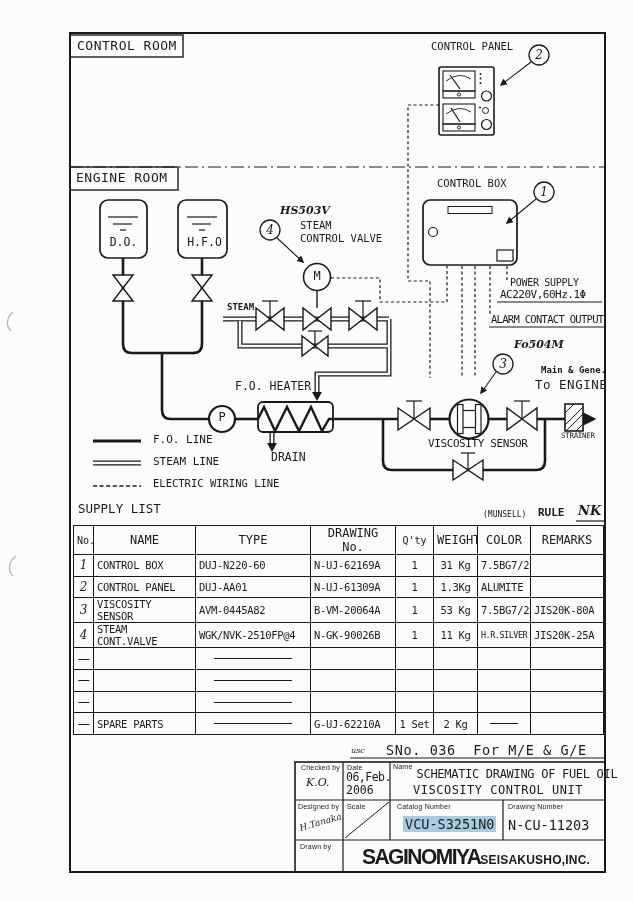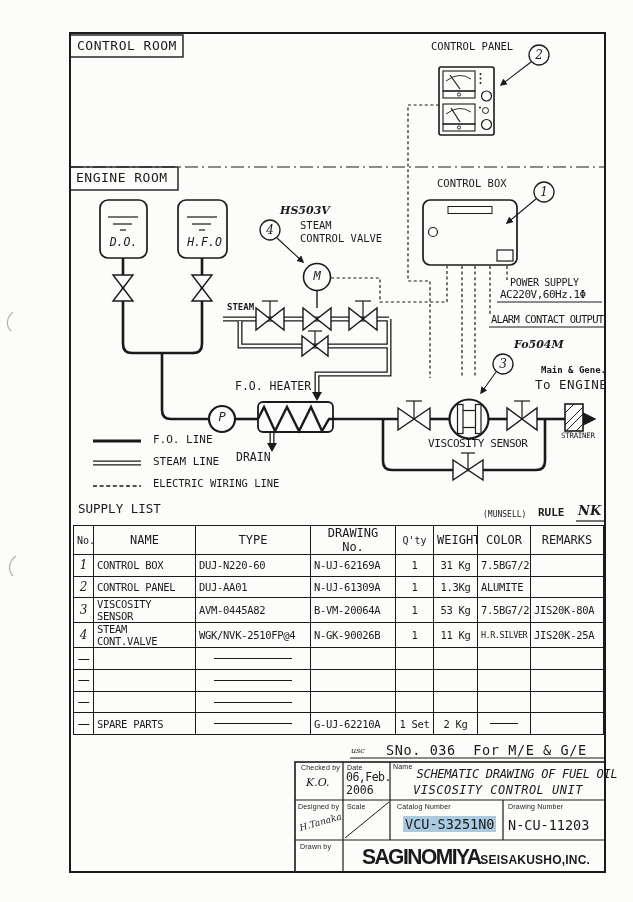--- a/index.html
+++ b/index.html
@@ -2,21 +2,21 @@
 <html><head>
 <meta charset="utf-8">
 <style>
   html,body{margin:0;padding:0;background:#fff;}
   #sheet{position:relative;width:633px;height:902px;background:#fcfcfb;overflow:hidden;
          font-family:"DejaVu Sans Mono",monospace;color:#1a1a1a;}
   svg{position:absolute;left:0;top:0;}
   .lbl{position:absolute;white-space:pre;color:#1a1a1a;font-family:"DejaVu Sans Mono",monospace;line-height:1.1;}
   .hand{font-family:"DejaVu Serif",serif;font-style:italic;}
   .balloon-digit{position:absolute;width:20px;text-align:center;font:italic 12px "DejaVu Serif",serif;}
-  .ctr{text-align:center;font-style:italic;}
+  .ctr{text-align:center;}
   
   #supply-table{position:absolute;left:73px;top:525px;width:530px;border-collapse:collapse;table-layout:fixed;}
   #supply-table td,#supply-table th{border:1.3px solid #1a1a1a;padding:0 3px;overflow:hidden;
       font:10.5px "DejaVu Sans Mono",monospace;letter-spacing:-0.3px;color:#1a1a1a;vertical-align:middle;}
   #supply-table th{font-size:12px;font-weight:normal;letter-spacing:0;text-align:center;}
   #supply-table th.sm{font-size:10px;margin-left:36px;}
   #supply-table tr{height:21.7px;}
   #supply-table tr.hdr{height:18px;}
   #supply-table .noi{font:italic 12px "DejaVu Serif",serif;text-align:center;}
   #supply-table .c{text-align:center;}
@@ -247,21 +247,21 @@
 
 <div class="lbl hand" style="left:514px;top:339px;font-size:11px;font-weight:bold;">Fo504M</div>
 <div class="balloon-digit" style="left:493px;top:357px;">3</div>
 <div class="lbl" style="left:541px;top:366px;font-size:9px;font-weight:bold;">Main &amp; Gene.</div>
 <div class="lbl" style="left:535px;top:378px;font-size:12.5px;letter-spacing:0.5px;">To ENGINE</div>
 <div class="lbl" style="left:428px;top:438px;font-size:11px;letter-spacing:-0.4px;">VISCOSITY SENSOR</div>
 <div class="lbl" style="left:561px;top:432px;font-size:7.5px;letter-spacing:-0.3px;">STRAINER</div>
 
 <div class="lbl" style="left:227px;top:303px;font-size:9px;font-weight:bold;">STEAM</div>
 <div class="lbl" style="left:235px;top:380px;font-size:11.5px;">F.O. HEATER</div>
-<div class="lbl" style="left:236px;top:451px;font-size:11.5px;">DRAIN</div>
+<div class="lbl" style="left:271px;top:451px;font-size:11.5px;">DRAIN</div>
 <div class="lbl ctr" style="left:215px;top:411px;width:14px;font-size:12px;">P</div>
 
 <div class="lbl ctr" style="left:100px;top:236px;width:47px;font-size:11.5px;">D.O.</div>
 <div class="lbl ctr" style="left:178px;top:236px;width:53px;font-size:11.5px;">H.F.O</div>
 
 <div class="lbl" style="left:153px;top:434px;font-size:11px;">F.O. LINE</div>
 <div class="lbl" style="left:153px;top:456px;font-size:11px;">STEAM LINE</div>
 <div class="lbl" style="left:153px;top:478px;font-size:10.5px;">ELECTRIC WIRING LINE</div>
 
 <div class="lbl" style="left:78px;top:502px;font-size:12.5px;">SUPPLY LIST</div>

